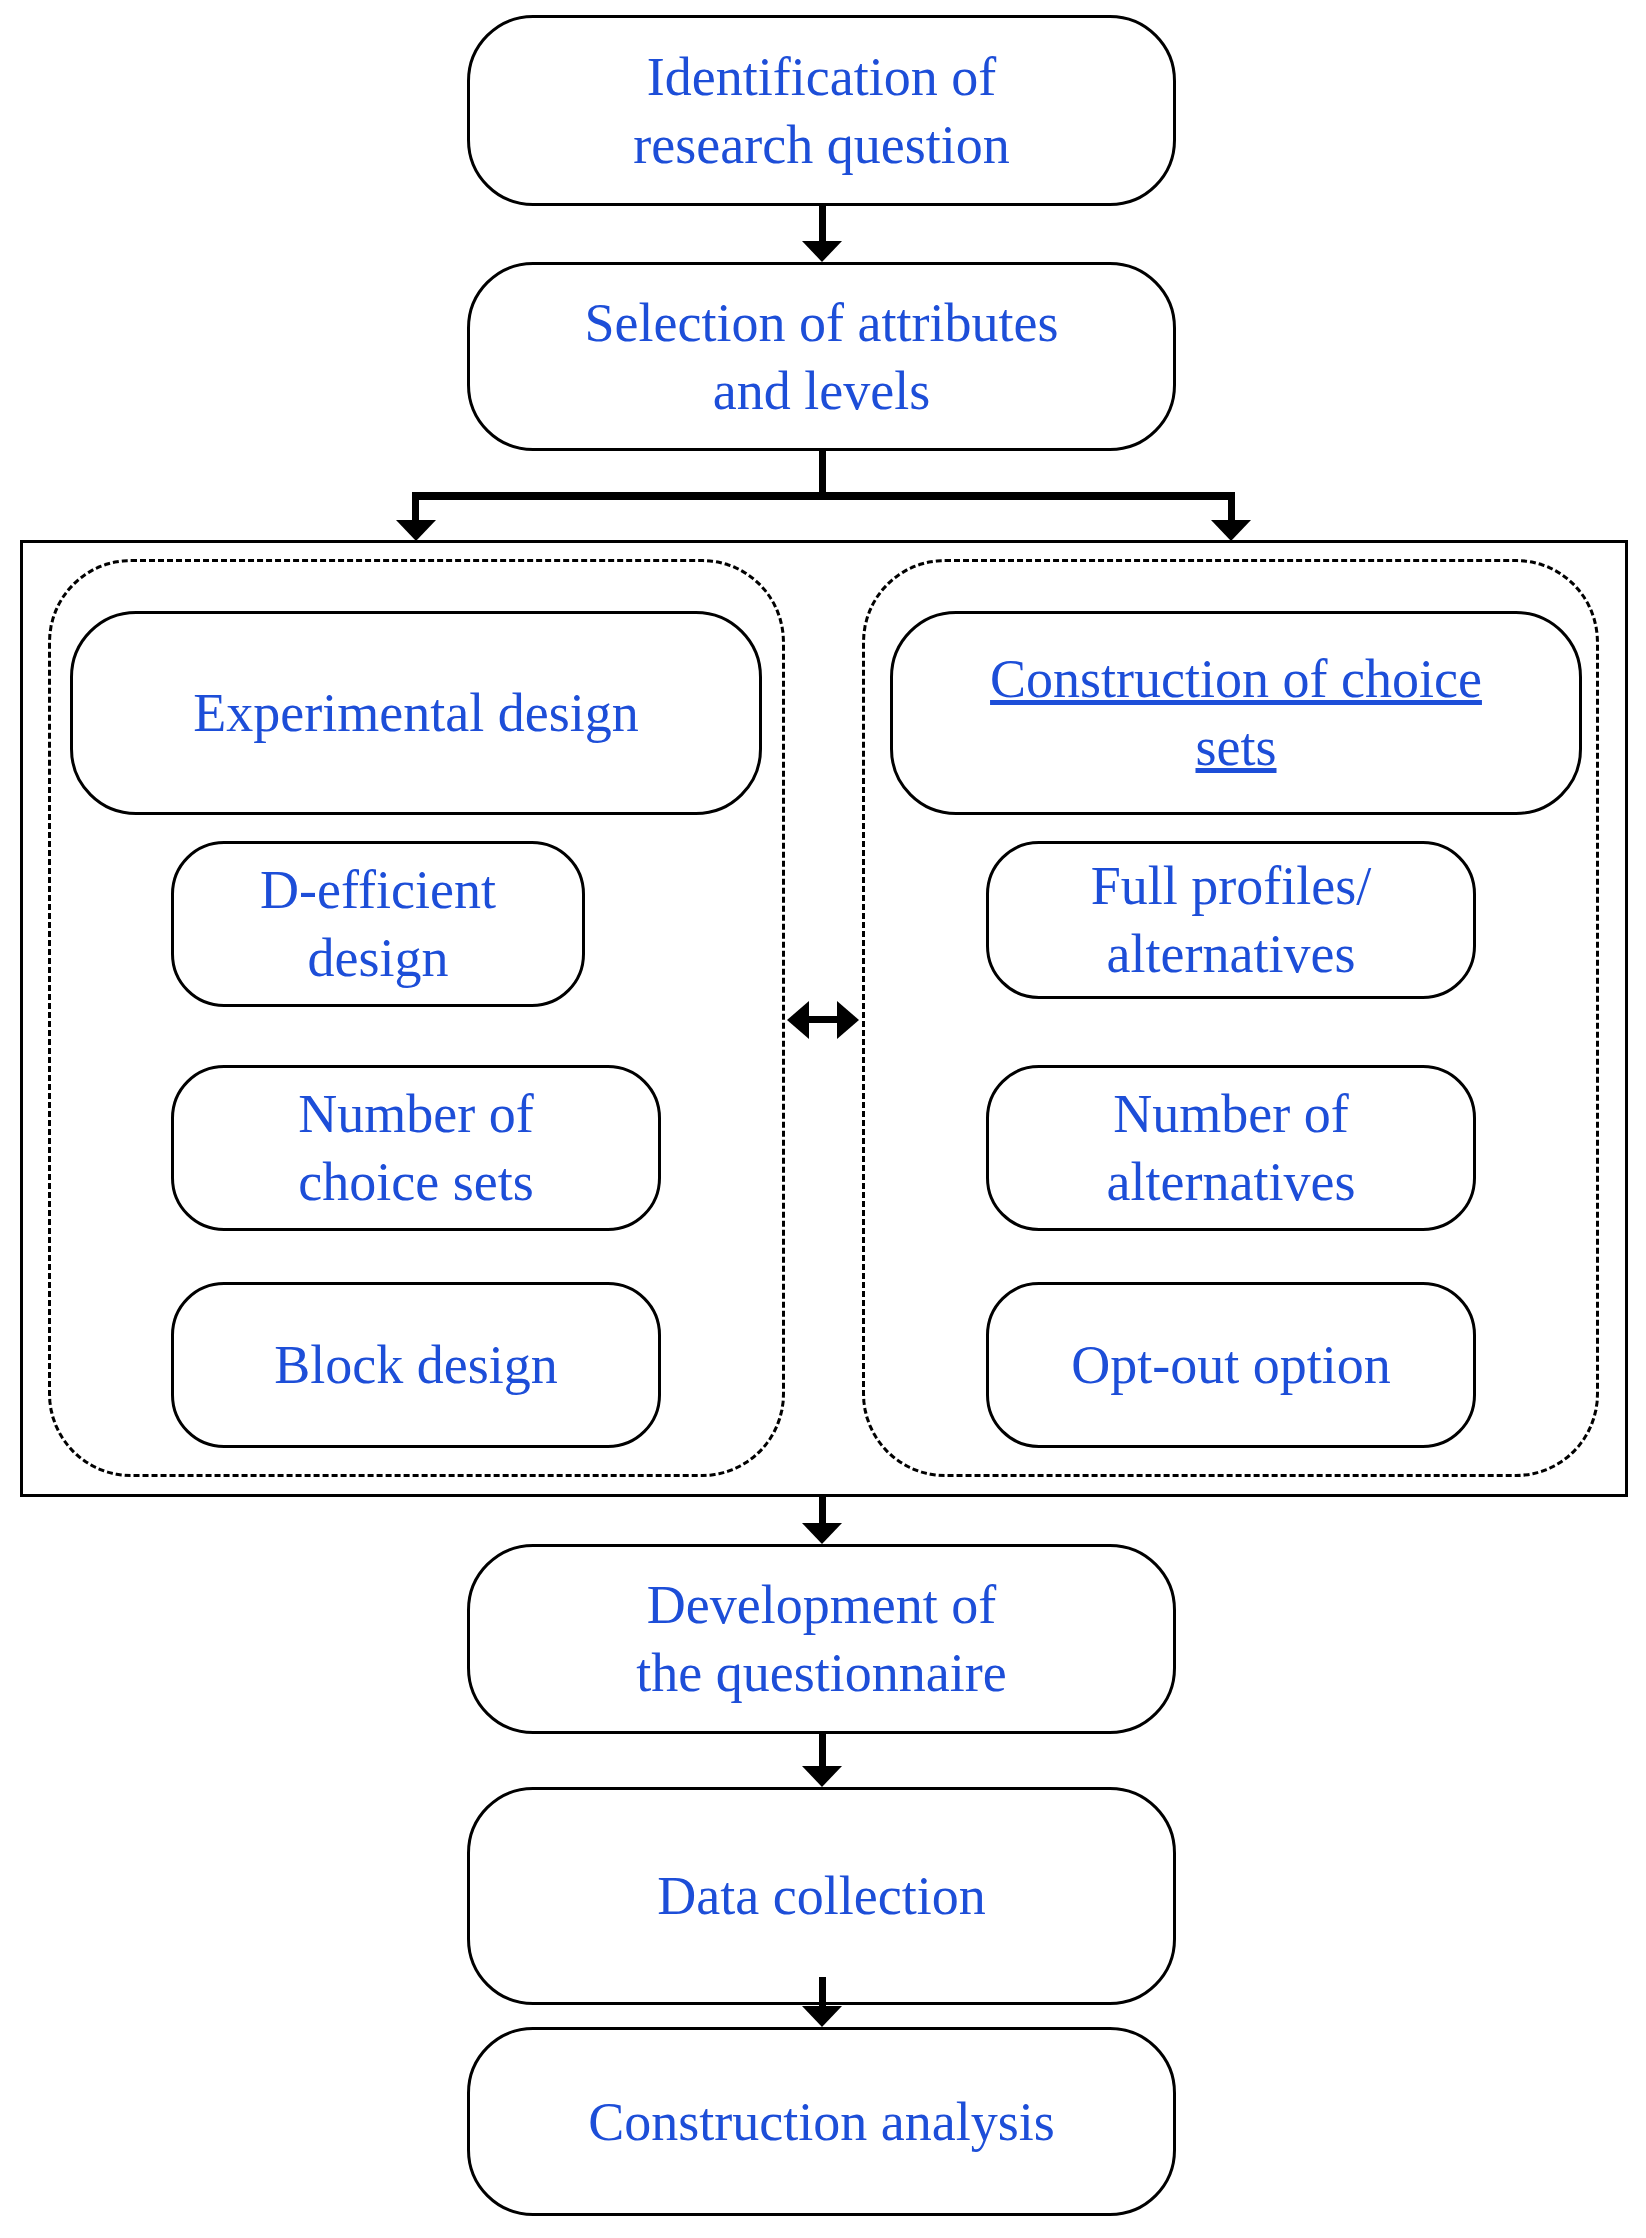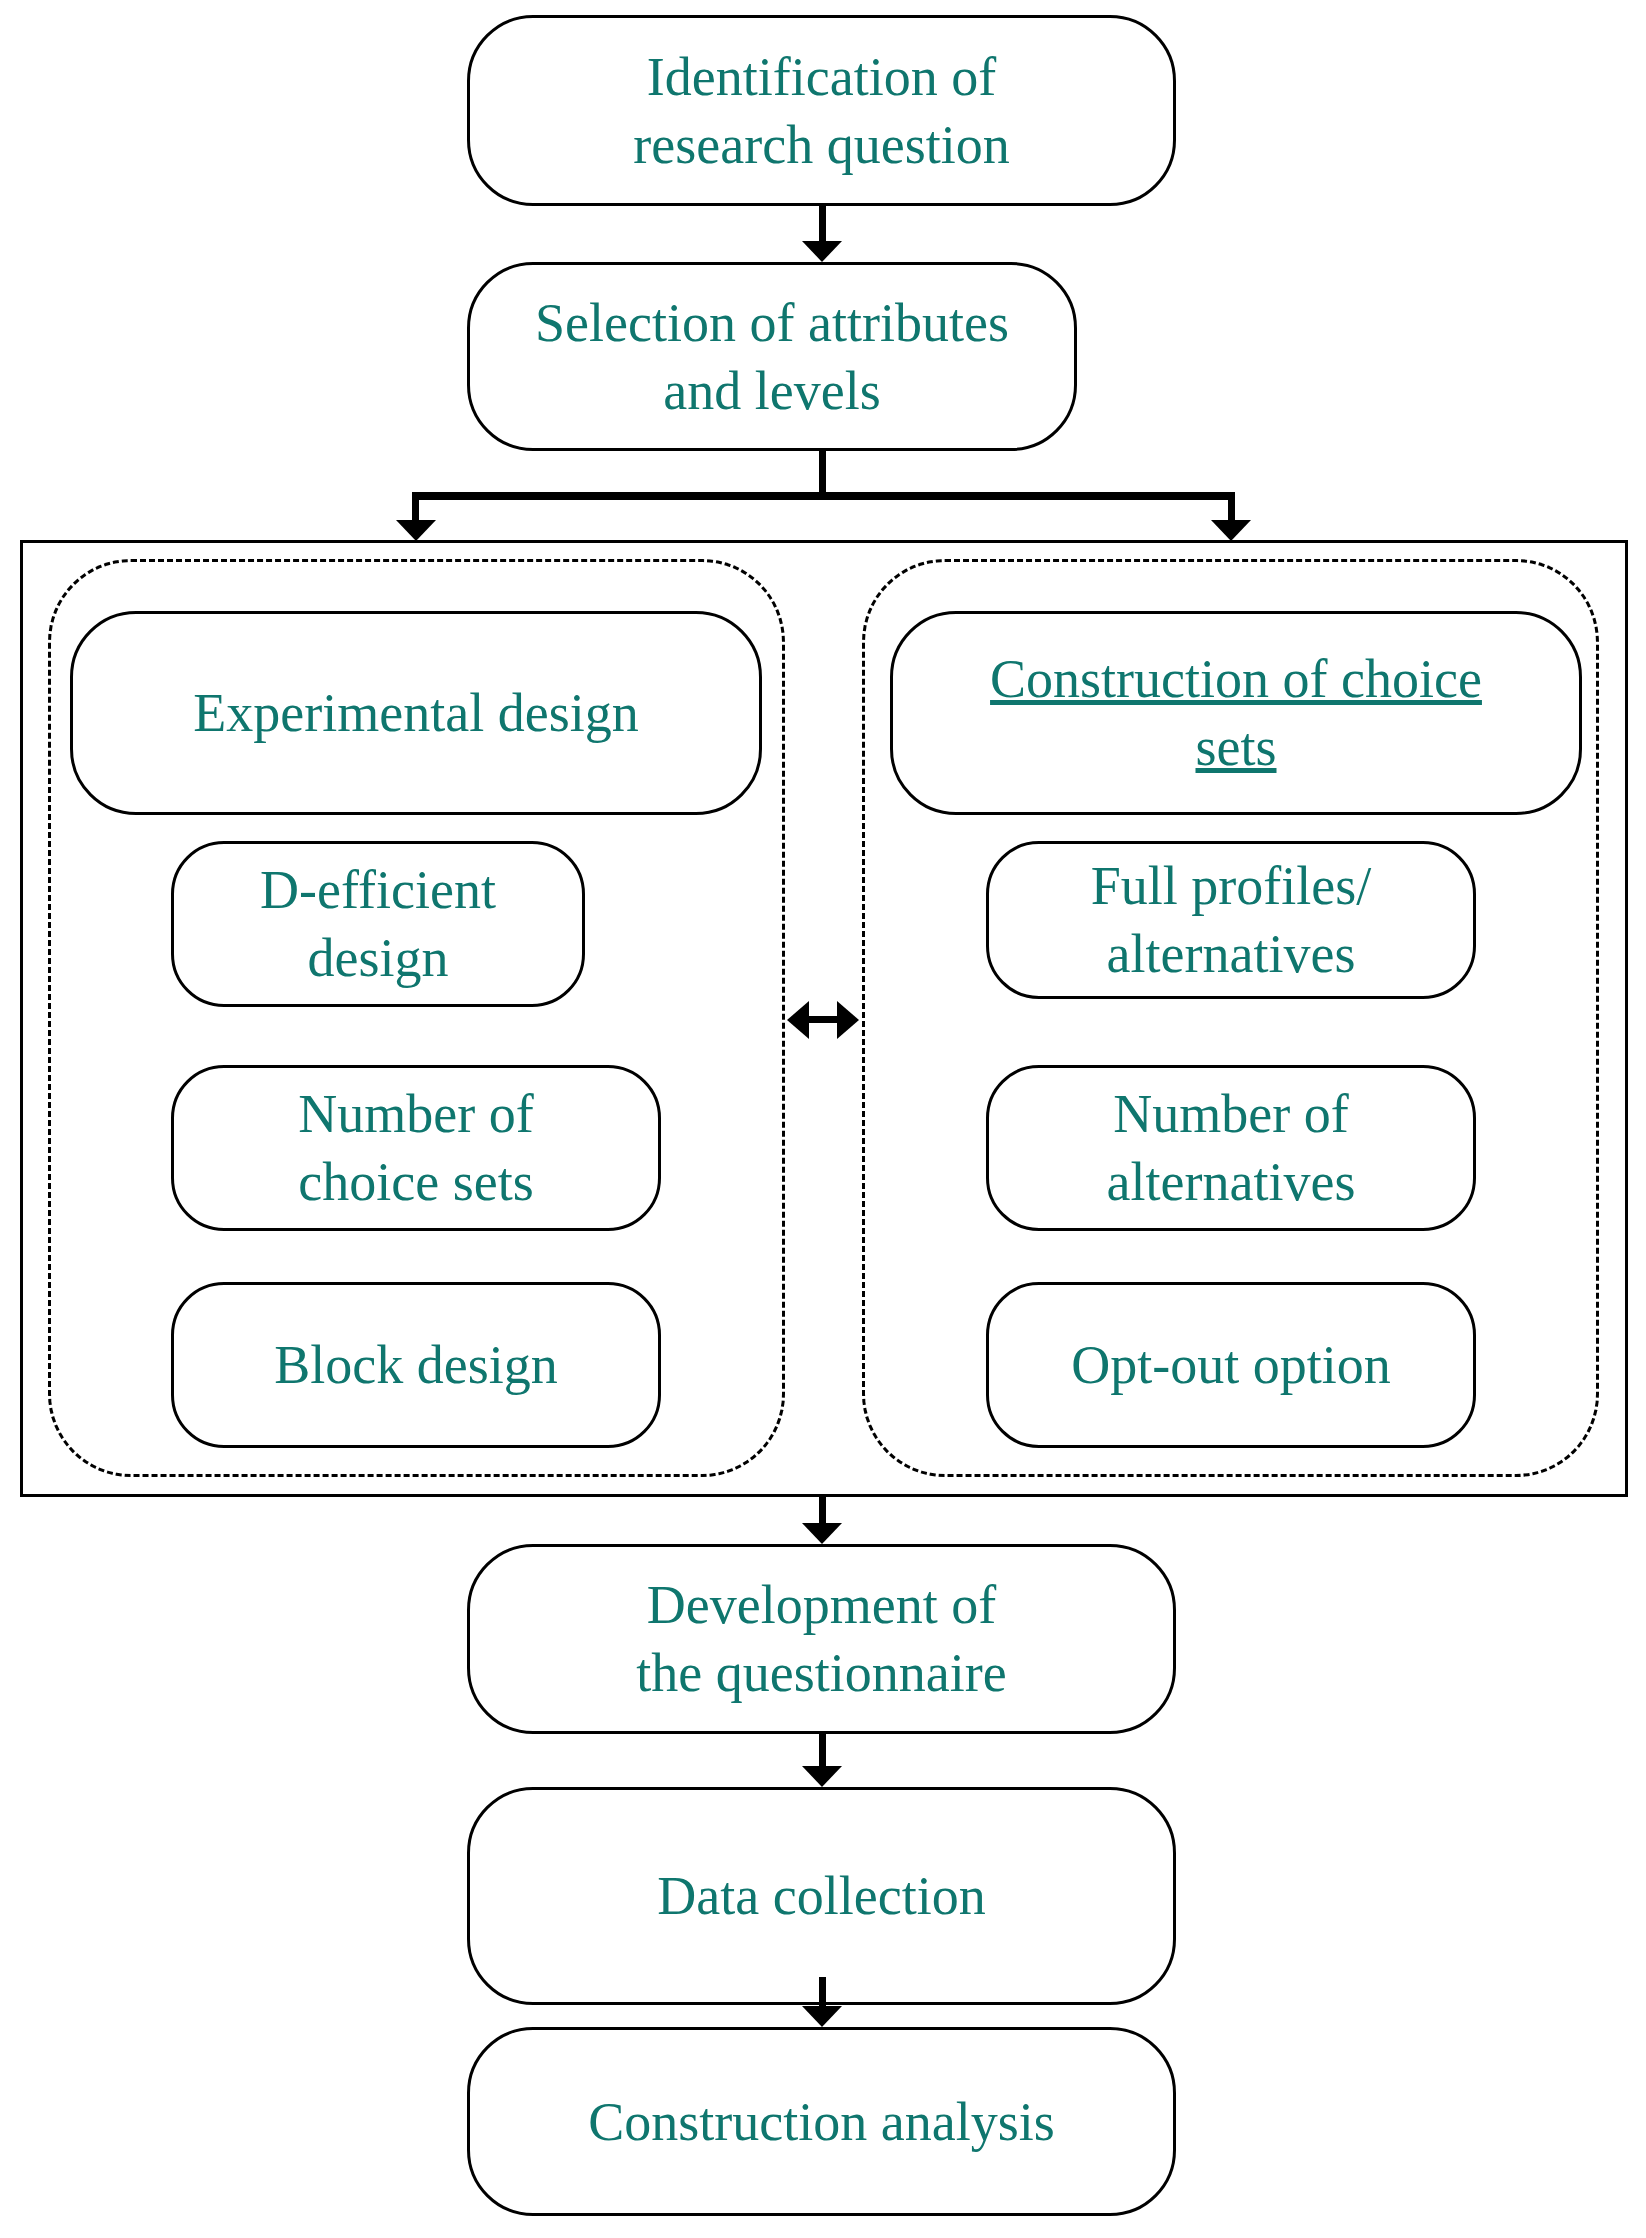--- a/index.html
+++ b/index.html
@@ -1,30 +1,30 @@
 <!DOCTYPE html>
 <html style="font-size:12px"><head>
 <meta charset="utf-8">
 <style>
   html,body { margin:0; padding:0; background:#ffffff; }
   #canvas {
     position:relative; width:1647px; height:2239px; background:#ffffff;
-    font-family:"Liberation Serif", serif; color:#0f766e;
+    font-family:"Liberation Serif", serif; color:#1d4ed8;
   }
   
   .rbox {
     position:absolute; box-sizing:border-box; background:#ffffff;
     border:3.8px solid #000; border-radius:66px;
     display:flex; flex-direction:column; align-items:center; justify-content:center;
     text-align:center; font-size:54px; line-height:68px; white-space:nowrap;
   }
   .rbox span { display:block; }
   
   #box-identification { left:467px; top:15px;   width:709px; height:191px; }
-  #box-selection      { left:467px; top:262px;  width:610px; height:189px; }
+  #box-selection      { left:467px; top:262px;  width:709px; height:189px; }
   #box-development    { left:467px; top:1544px; width:709px; height:190px; }
   #box-data           { left:467px; top:1787px; width:709px; height:218px; }
   #box-statistical    { left:467px; top:2027px; width:709px; height:189px; }
   
   #panel {
     position:absolute; left:19.6px; top:540px; width:1608px; height:957px;
     box-sizing:border-box; border:3.8px solid #000; background:#ffffff;
   }
   
   .dashed-group {

